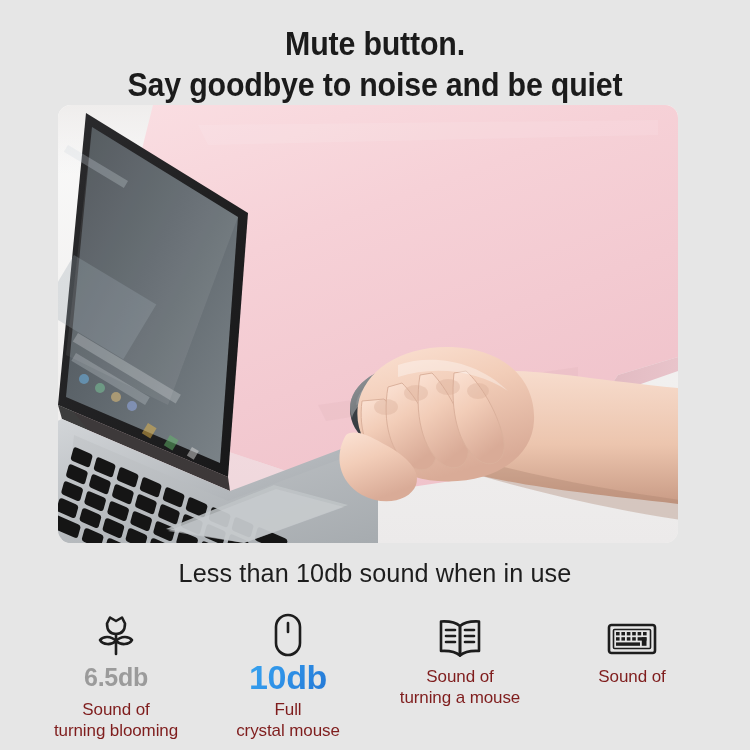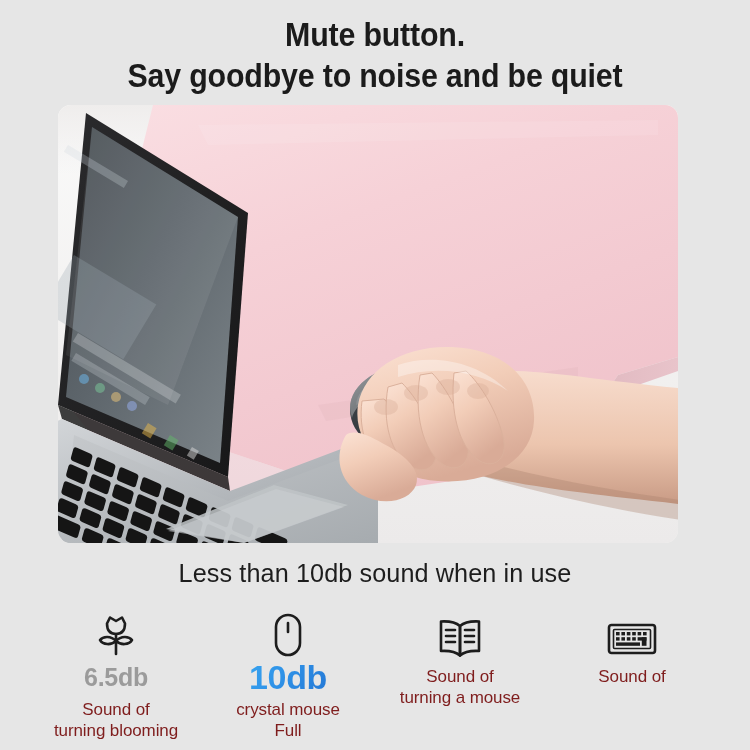--- a/index.html
+++ b/index.html
@@ -16,21 +16,21 @@
   }
 
   
   .header {
     position: absolute;
     top: 0;
     left: 0;
     width: 750px;
     height: 98px;
     text-align: center;
-    padding-top: 14px;
+    padding-top: 23px;
     box-sizing: border-box;
   }
   .headline {
     font-family: "Liberation Sans Narrow", "Liberation Sans", sans-serif;
     font-weight: bold;
     color: #1b1b1b;
     font-size: 33px;
     line-height: 41px;
     letter-spacing: -0.2px;
     transform: scaleX(0.92);
@@ -413,22 +413,22 @@
 
   <div class="spec highlight">
     <div class="spec-icon">
       <svg width="34" height="46" viewBox="0 0 34 46" fill="none" stroke="#1d1d1d" stroke-width="2.6" stroke-linecap="round" stroke-linejoin="round">
         <rect x="5" y="3" width="24" height="40" rx="12"></rect>
         <line x1="17" y1="11" x2="17" y2="20"></line>
       </svg>
     </div>
     <div class="spec-value">10db</div>
     <div class="spec-caption">
+      <div>Full</div>
       <div>crystal mouse</div>
-      <div>Full</div>
     </div>
   </div>
 
   <div class="spec">
     <div class="spec-icon">
       <svg width="46" height="40" viewBox="0 0 46 40" fill="none" stroke="#1d1d1d" stroke-width="2.6" stroke-linecap="round" stroke-linejoin="round">
         <path d="M23 8 C19 4.5, 13 3, 4 3.5 L4 33 C13 32.5, 19 34, 23 37.5 Z"></path>
         <path d="M23 8 C27 4.5, 33 3, 42 3.5 L42 33 C33 32.5, 27 34, 23 37.5 Z"></path>
         <line x1="9" y1="12" x2="18" y2="12"></line>
         <line x1="9" y1="18" x2="18" y2="18"></line>

